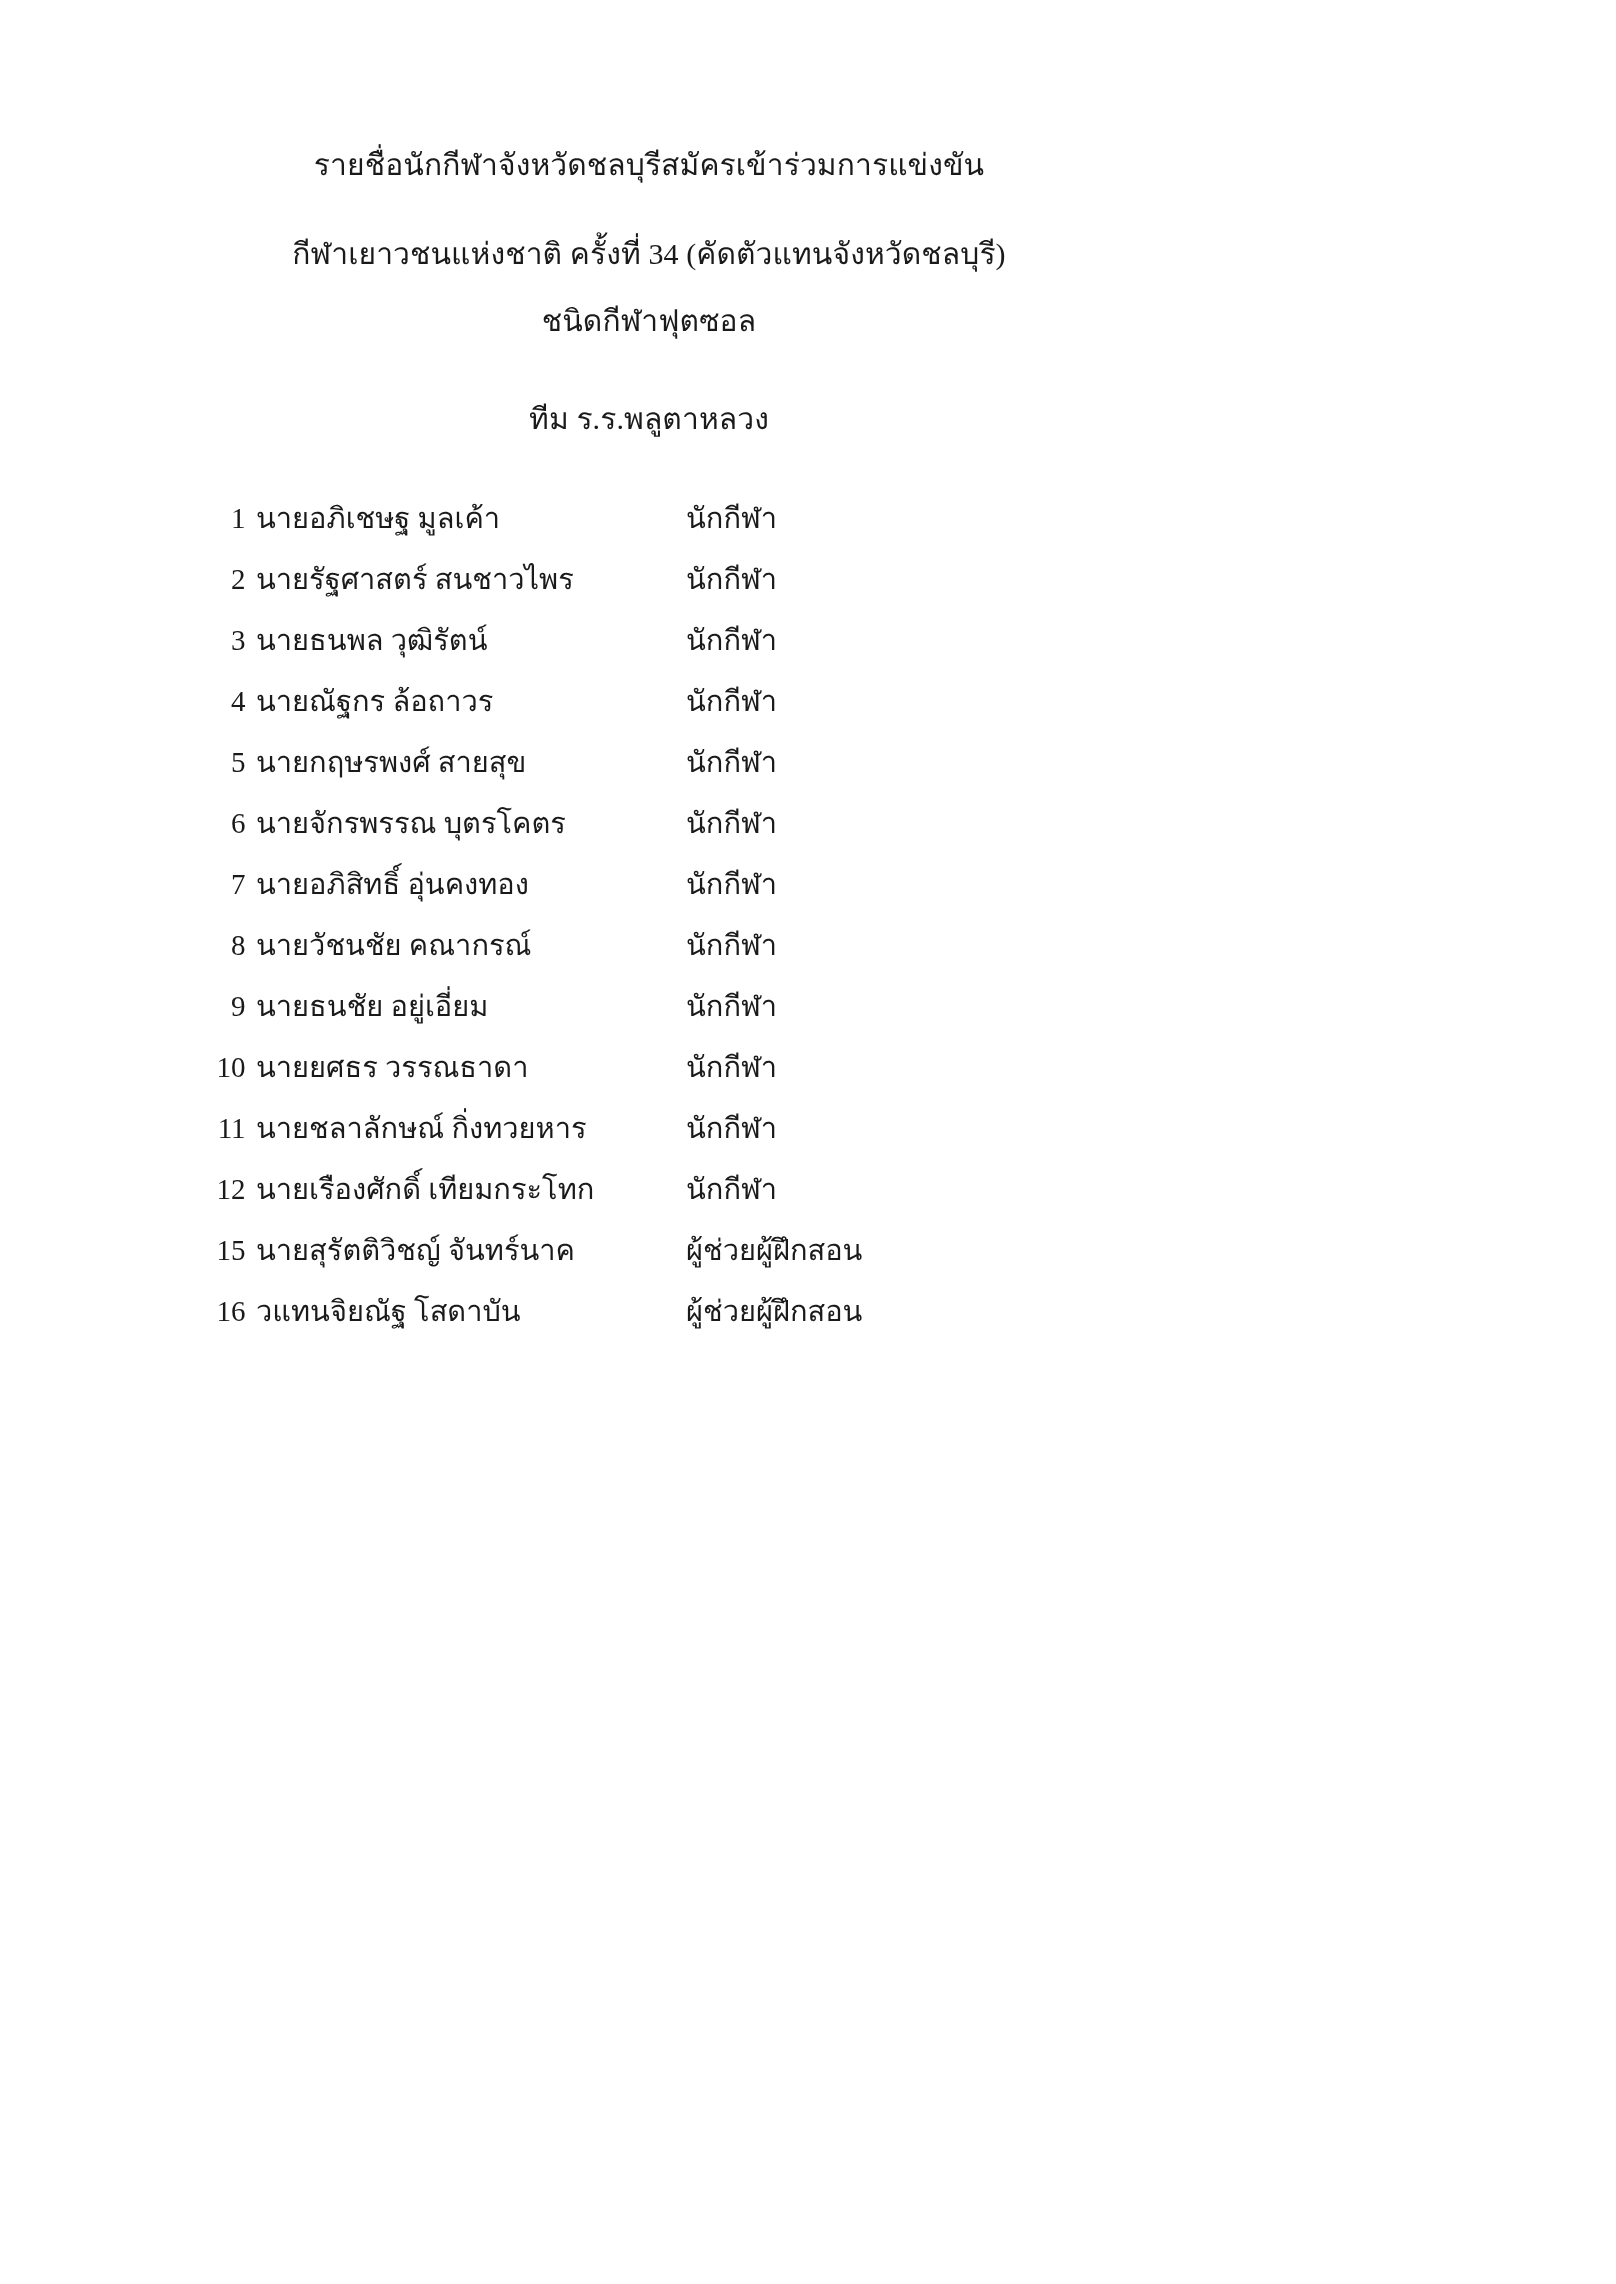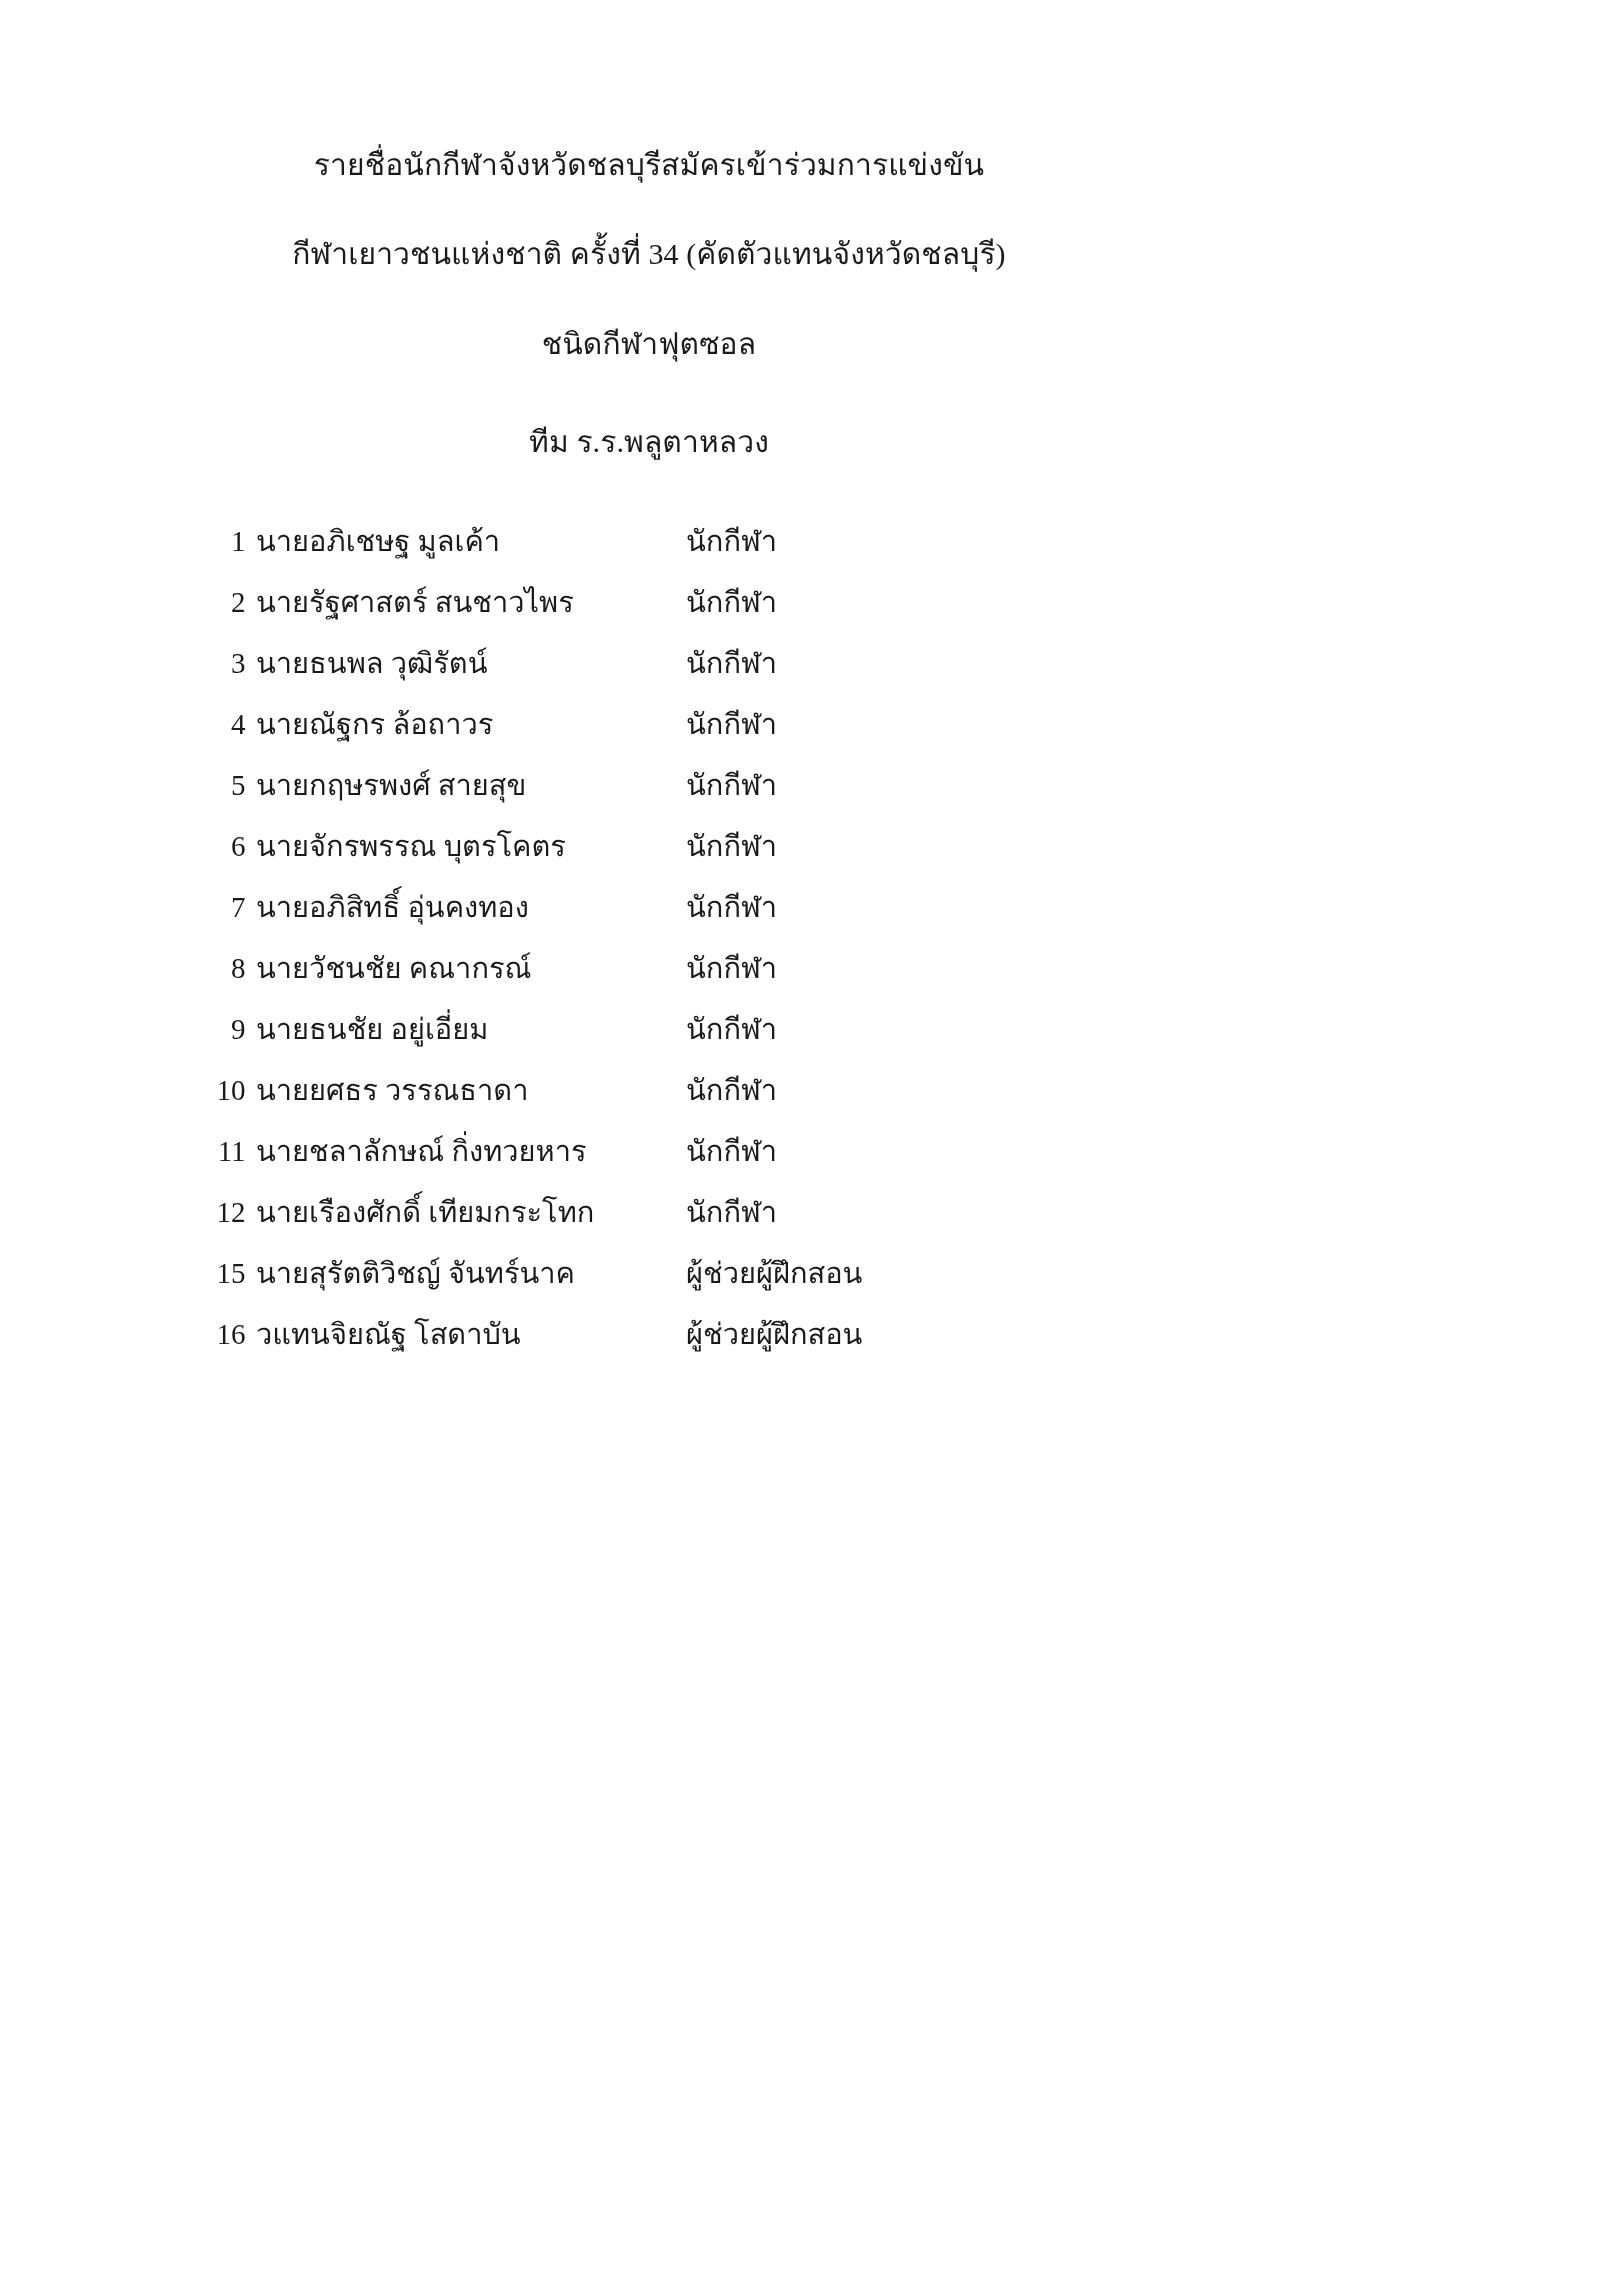--- a/index.html
+++ b/index.html
@@ -25,21 +25,21 @@
   .headings {
     text-align: center;
   }
   .heading-line {
     font-size: 30px;
     line-height: 1.0;
     margin: 0 0 53px 0;
     letter-spacing: 0.1px;
   }
   .heading-line.l1 { margin-bottom: 59px; }
-  .heading-line.l2 { margin-bottom: 60px; }
+  .heading-line.l2 { margin-bottom: 37px; }
   .heading-line.l3 { margin-bottom: 68px; }
   .heading-line.l4 { margin-bottom: 70px; }
 
   .roster {
     margin: 0;
     padding: 0;
     list-style: none;
   }
   .roster-row {
     display: flex;

